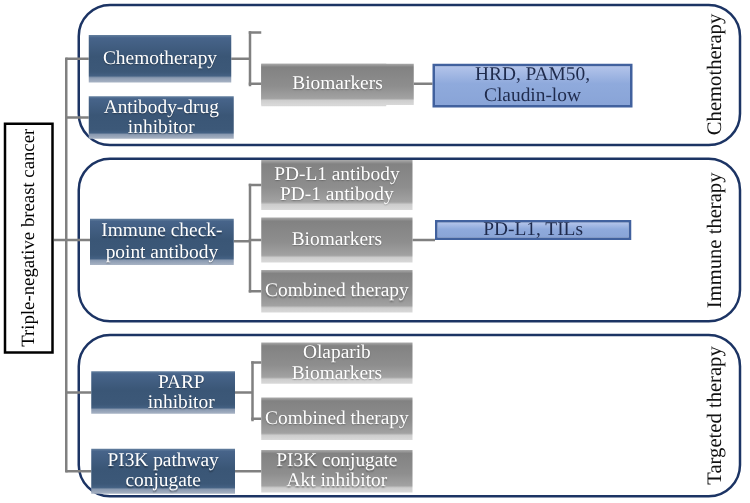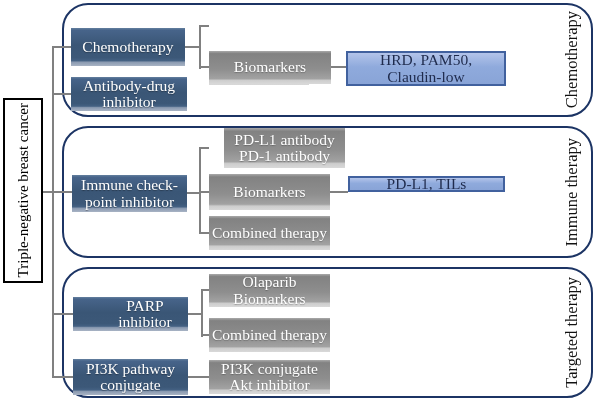--- a/index.html
+++ b/index.html
@@ -95,22 +95,22 @@
   <div class="line" style="left:201px;top:289px;width:8px;height:2px;"></div>
   <div class="line" style="left:201px;top:334px;width:8px;height:2px;"></div>
   <div class="line" style="left:188px;top:376px;width:21px;height:2px;"></div>
 
   <div class="node dark" style="left:71px;top:28px;width:114px;height:38px;">Chemotherapy</div>
   <div class="node dark" style="left:71px;top:77px;width:116px;height:34px;">Antibody-drug inhibitor</div>
   <div class="node gray" style="left:209px;top:9px;width:100px;height:34px;margin-top:42px;">Platinum</div>
   <div class="node gray" style="left:209px;top:51px;width:122px;height:33px;">Biomarkers</div>
   <div class="node blue" style="left:346px;top:51px;width:160px;height:35px;">HRD, PAM50, Claudin-low</div>
 
-  <div class="node dark" style="left:72px;top:175px;width:115px;height:37px;">Immune check-point inhibitor</div>
-  <div class="node gray" style="left:224px;top:128px;width:121px;height:40px;">PD-L1 antibody PD-1 antibody</div>
+  <div class="node dark" style="left:72px;top:175px;width:115px;height:37px;">Immune check-point antibody</div>
+  <div class="node gray" style="left:209px;top:128px;width:121px;height:40px;">PD-L1 antibody PD-1 antibody</div>
   <div class="node gray" style="left:209px;top:174px;width:121px;height:36px;">Biomarkers</div>
   <div class="node gray" style="left:209px;top:216px;width:121px;height:34px;">Combined therapy</div>
   <div class="node blue" style="left:348px;top:176px;width:157px;height:16px;">PD-L1, TILs</div>
 
   <div class="node dark" style="left:73px;top:297px;width:115px;height:34px;padding-left:32px;">PARP inhibitor</div>
   <div class="node dark" style="left:73px;top:359px;width:115px;height:36px;">PI3K pathway conjugate</div>
   <div class="node gray" style="left:209px;top:274px;width:121px;height:33px;">Olaparib Biomarkers</div>
   <div class="node gray" style="left:209px;top:318px;width:121px;height:34px;">Combined therapy</div>
   <div class="node gray" style="left:209px;top:360px;width:121px;height:34px;">PI3K conjugate Akt inhibitor</div>
 

